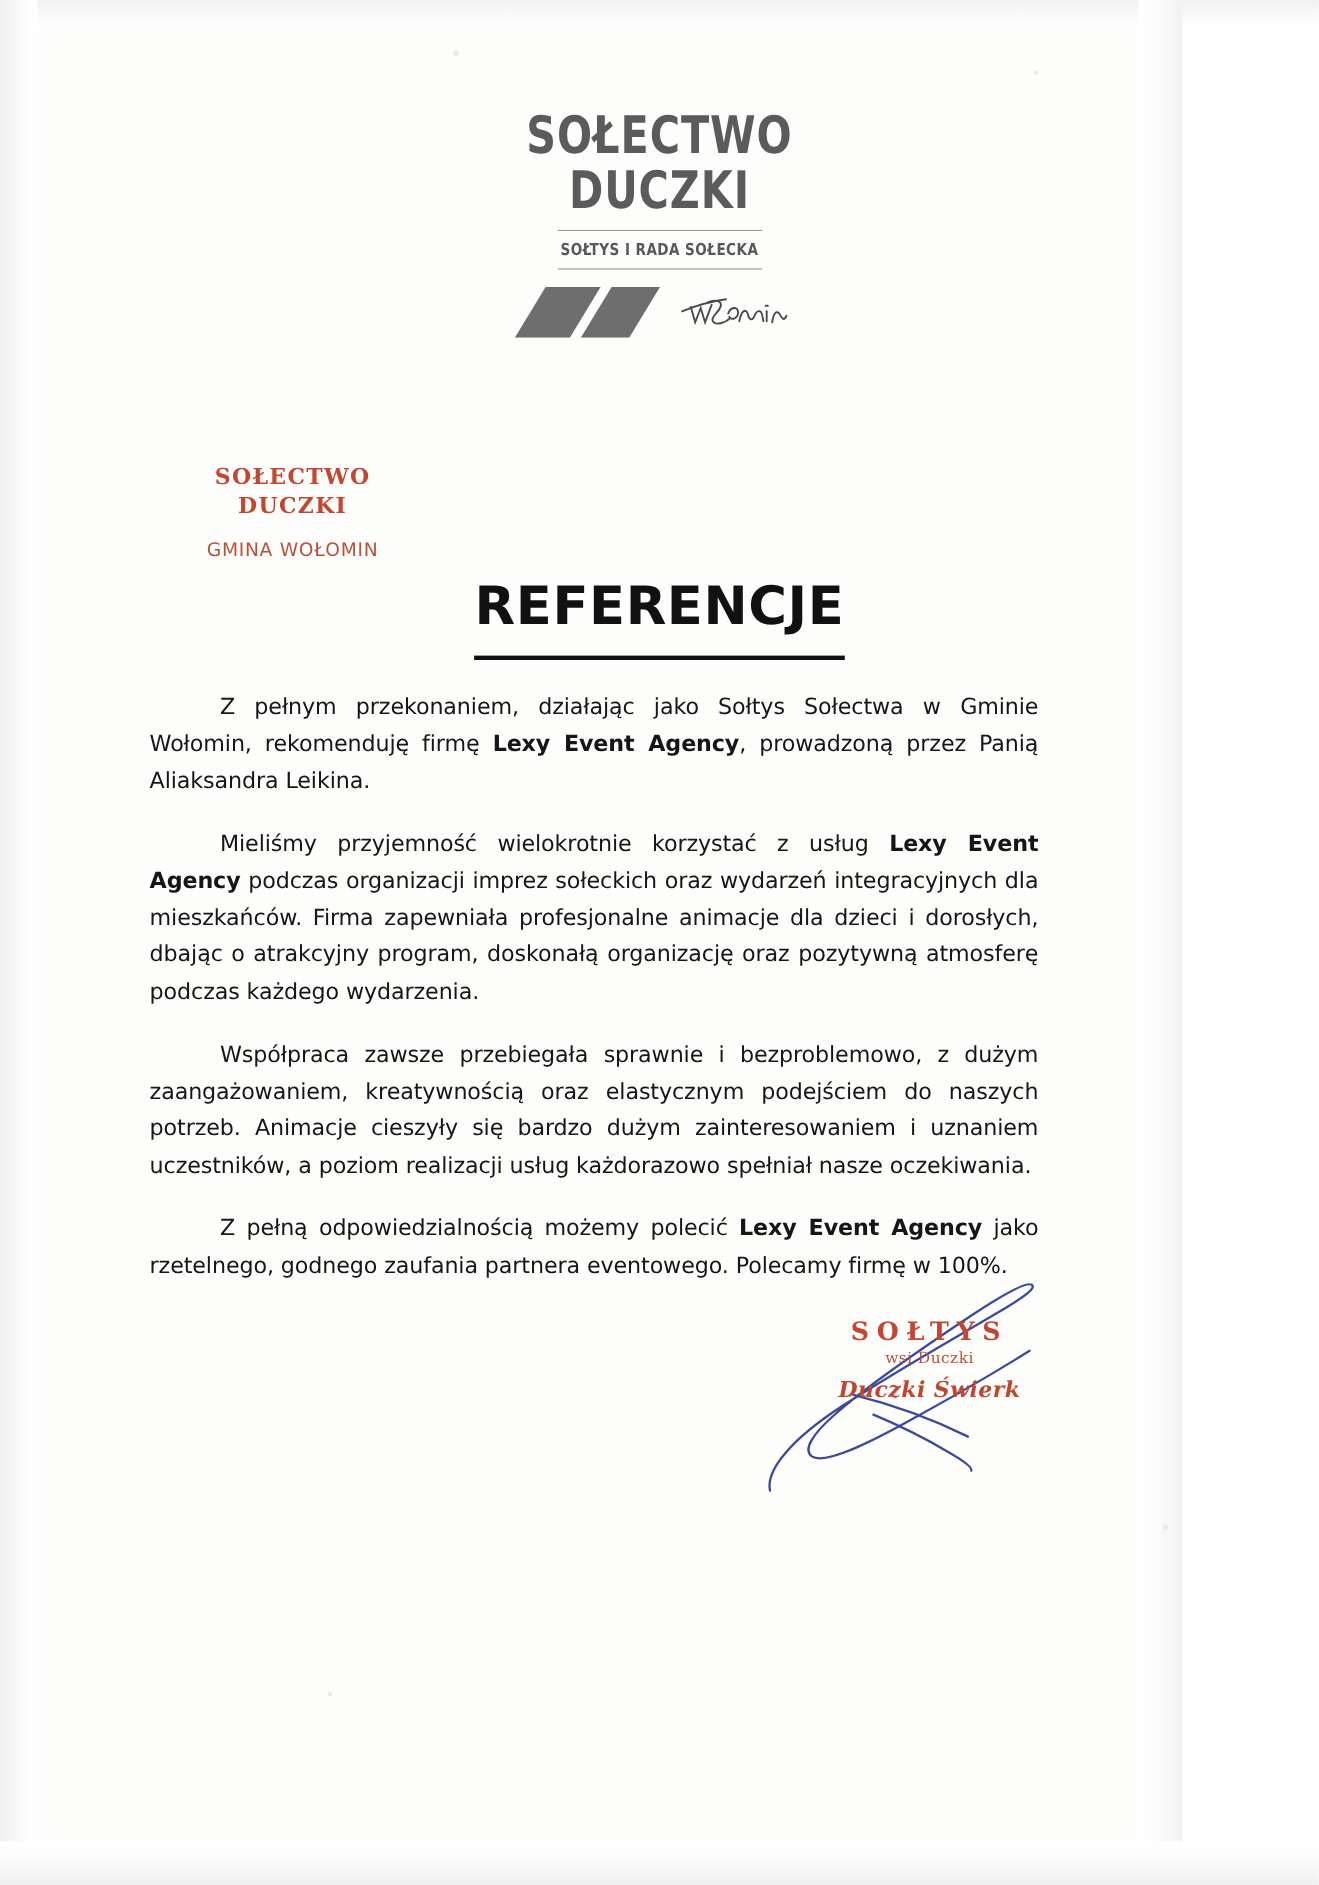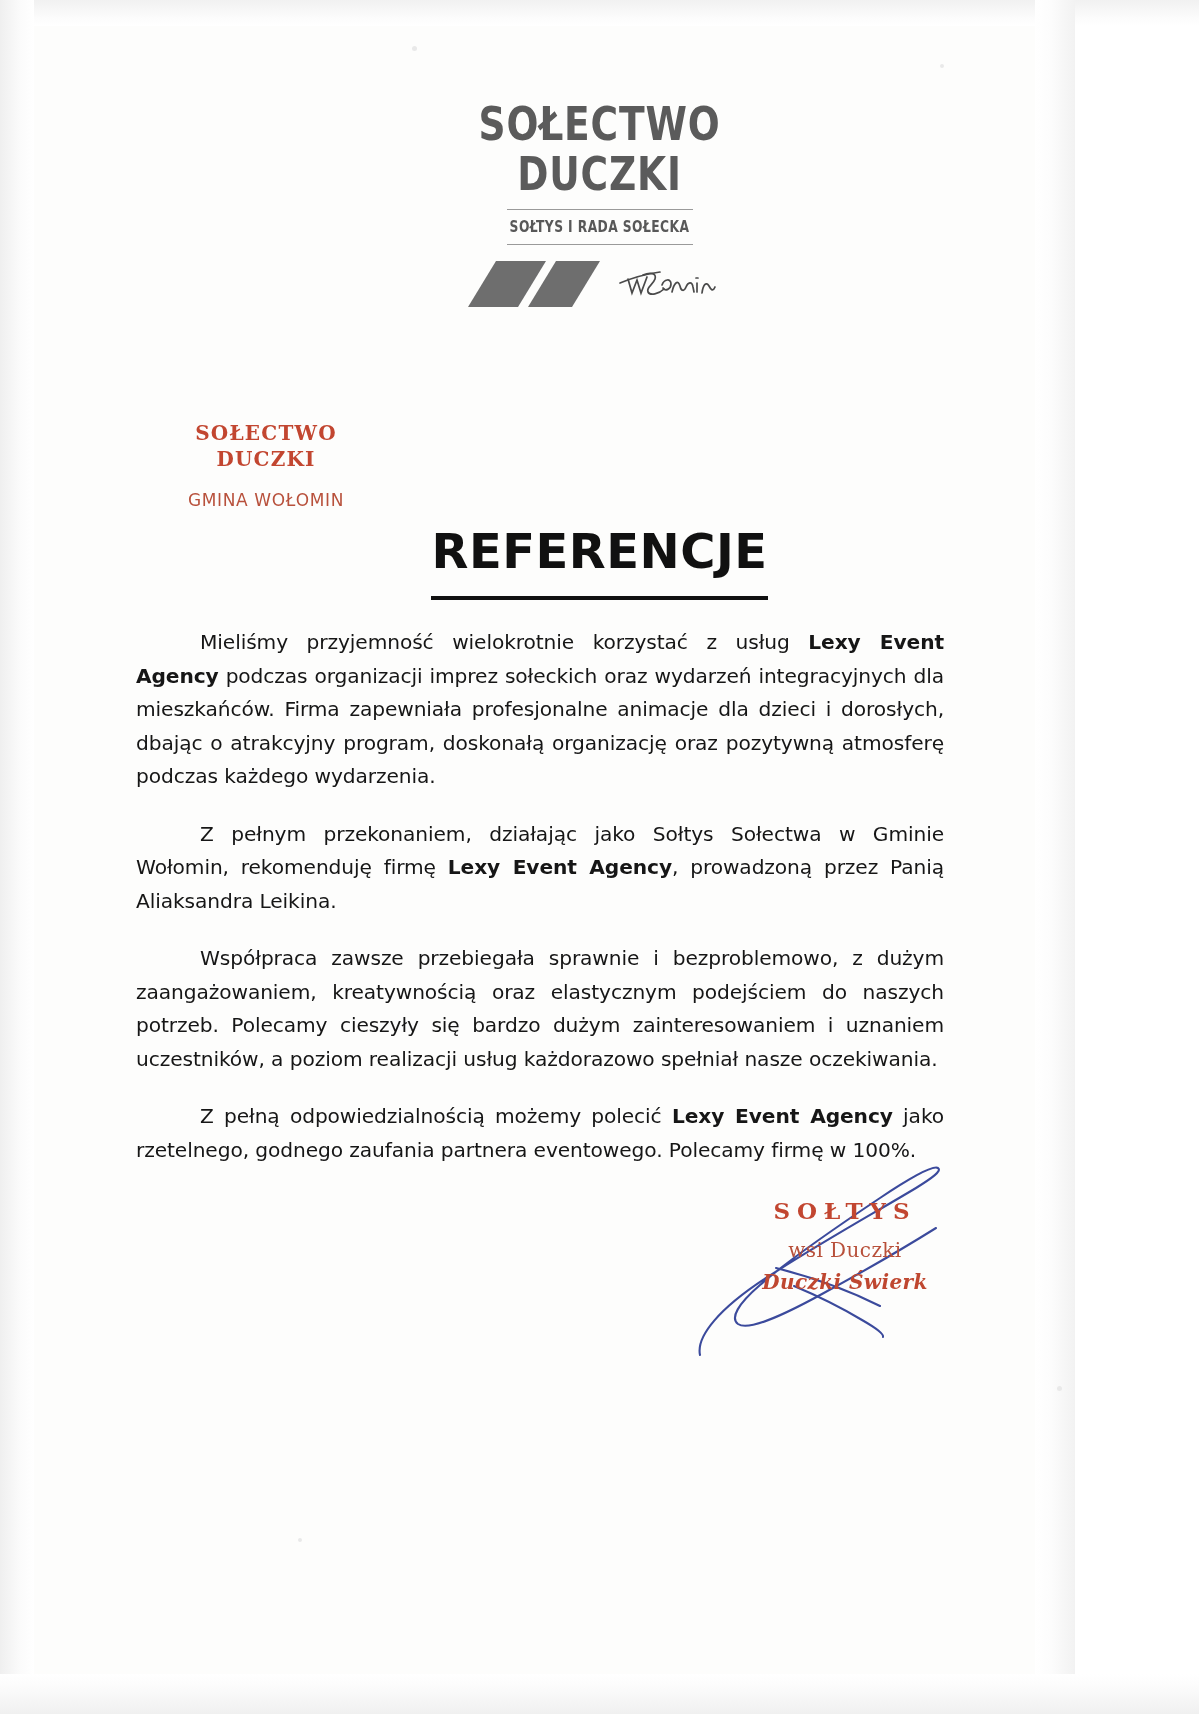--- a/index.html
+++ b/index.html
@@ -212,25 +212,25 @@
   .sig-l1 {
     font-family: "DejaVu Serif", serif;
     font-weight: 700;
     font-size: 23px;
     letter-spacing: 7px;
     color: #c24630;
     line-height: 1.1;
   }
   .sig-l2 {
     font-family: "DejaVu Serif", serif;
-    font-size: 20px;
+    font-size: 14px;
     letter-spacing: 0.4px;
     color: #b8503a;
     line-height: 1.5;
-    margin-top: 12px;
+    margin-top: 2px;
   }
   .sig-l3 {
     font-family: "DejaVu Serif", serif;
     font-weight: 700;
     font-style: italic;
     font-size: 20px;
     letter-spacing: 0.4px;
     color: #bf4730;
     line-height: 1.45;
     margin-top: 3px;
@@ -287,23 +287,23 @@
     <div class="stamp-l1">SOŁECTWO</div>
     <div class="stamp-l2">DUCZKI</div>
     <div class="stamp-l3">GMINA WOŁOMIN</div>
   </div>
 
   <div class="title">
     <span class="title-text">REFERENCJE</span>
   </div>
 
   <div class="body-copy">
+    <p class="para"><span>Z pełnym przekonaniem, działając jako Sołtys Sołectwa w Gminie Wołomin, rekomenduję firmę </span><b>Lexy Event Agency</b><span>, prowadzoną przez Panią Aliaksandra Leikina.</span></p>
     <p class="para"><span>Mieliśmy przyjemność wielokrotnie korzystać z usług </span><b>Lexy Event Agency</b><span> podczas organizacji imprez sołeckich oraz wydarzeń integracyjnych dla mieszkańców. Firma zapewniała profesjonalne animacje dla dzieci i dorosłych, dbając o atrakcyjny program, doskonałą organizację oraz pozytywną atmosferę podczas każdego wydarzenia.</span></p>
-    <p class="para"><span>Z pełnym przekonaniem, działając jako Sołtys Sołectwa w Gminie Wołomin, rekomenduję firmę </span><b>Lexy Event Agency</b><span>, prowadzoną przez Panią Aliaksandra Leikina.</span></p>
-    <p class="para"><span>Współpraca zawsze przebiegała sprawnie i bezproblemowo, z dużym zaangażowaniem, kreatywnością oraz elastycznym podejściem do naszych potrzeb. Polecamy cieszyły się bardzo dużym zainteresowaniem i uznaniem uczestników, a poziom realizacji usług każdorazowo spełniał nasze oczekiwania.</span></p>
+    <p class="para"><span>Współpraca zawsze przebiegała sprawnie i bezproblemowo, z dużym zaangażowaniem, kreatywnością oraz elastycznym podejściem do naszych potrzeb. Animacje cieszyły się bardzo dużym zainteresowaniem i uznaniem uczestników, a poziom realizacji usług każdorazowo spełniał nasze oczekiwania.</span></p>
     <p class="para"><span>Z pełną odpowiedzialnością możemy polecić </span><b>Lexy Event Agency</b><span> jako rzetelnego, godnego zaufania partnera eventowego. Polecamy firmę w 100%.</span></p>
   </div>
 
   <div class="sigblock">
 
     <svg class="sig-pen" viewBox="0 0 420 230">
       <g fill="none" stroke="#3b4a9c" stroke-width="2.1" stroke-linecap="round" stroke-linejoin="round">
         <path d="M120,215 C116,196 140,168 186,138 C240,103 296,72 336,48 C352,38 362,31 358,28 C353,25 330,38 300,58 C252,90 206,122 180,145 C158,164 150,178 158,184 C168,191 200,177 242,154 C288,129 332,103 356,88"></path>
         <path d="M214,146 C238,156 262,168 282,180 C296,188 304,194 303,197"></path>
         <path d="M196,128 C228,136 268,150 300,166"></path>

